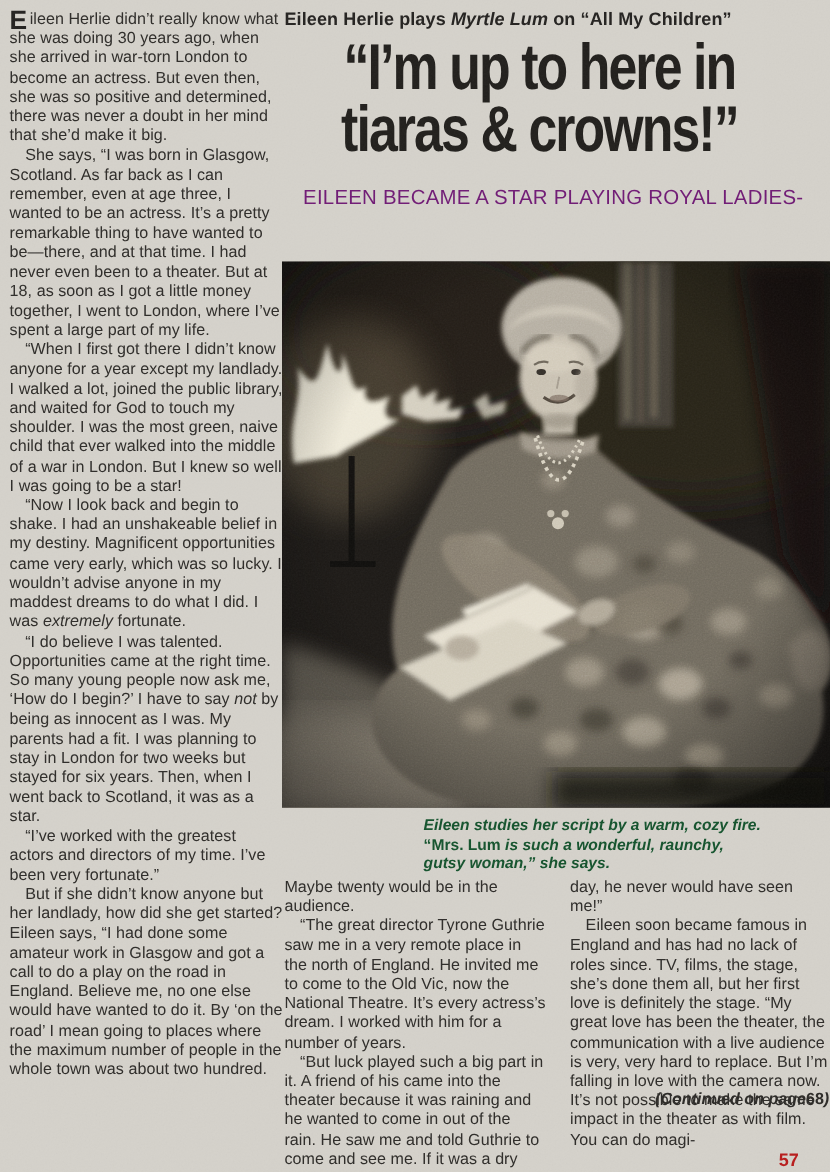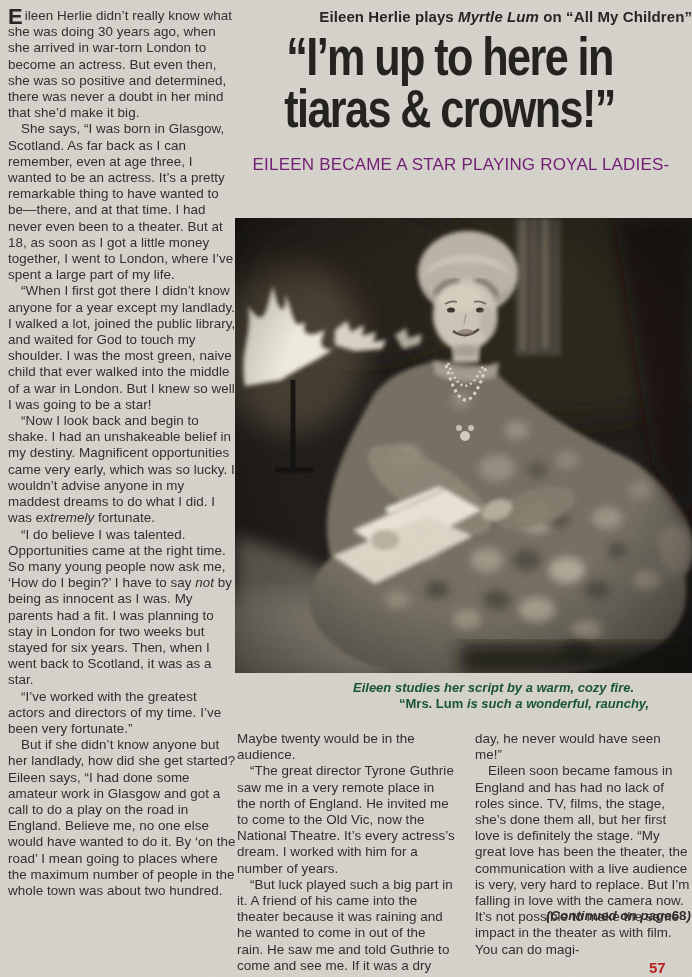--- a/index.html
+++ b/index.html
@@ -13,37 +13,37 @@
   
   .col{position:absolute;font-size:13.4px;line-height:16.2px;letter-spacing:0.05px;color:#2e2c29;}
   .left-col{left:8px;top:8px;width:228px;}
   .mid-col{left:237px;top:731px;width:218px;}
   .right-col{left:475px;top:731px;width:216px;}
   .para{margin:0;}
   .para.indent{text-indent:13px;}
   .em{font-style:italic;}
   .drop{float:left;font-weight:bold;font-size:22px;line-height:15px;margin:1px 2px 0 0;color:#242220;}
   
-  .kicker{position:absolute;left:237px;top:8px;width:455px;text-align:right;
+  .kicker{position:absolute;left:237px;top:8px;width:455px;text-align:left;
     font-size:15px;font-weight:bold;color:#242220;letter-spacing:0.1px;}
   
   .headline{position:absolute;left:222px;top:30px;width:455px;text-align:center;color:#211f1c;}
   .hl{display:block;font-size:54px;line-height:52px;font-weight:bold;letter-spacing:-2px;
     white-space:nowrap;transform:scaleX(0.80);transform-origin:50% 50%;}
   
   .subhead{position:absolute;left:230px;top:156px;width:462px;text-align:center;
     font-size:17px;line-height:18.6px;color:#701a75;letter-spacing:0.2px;}
   .subhead .sh-line{white-space:nowrap;}
   
   .photo{position:absolute;left:235px;top:218px;width:457px;height:455px;background:#1b1815;}
   .photo svg{display:block;}
   
   .caption{position:absolute;left:353px;top:680px;width:339px;
     font-size:13px;line-height:15.6px;font-weight:bold;font-style:italic;color:#14532d;}
-  .caption .em{font-style:normal;margin-left:46px;}
+  .caption .em{font-style:normal;}
   
   .continued{position:absolute;right:1px;top:908px;font-size:13.4px;font-weight:bold;
     font-style:italic;color:#2c2a27;white-space:nowrap;}
   .continued b{font-style:normal;}
   .pageno{position:absolute;left:649px;top:959px;font-size:15px;font-weight:bold;color:#b91c1c;}
   .page-grain{position:absolute;inset:0;pointer-events:none;opacity:0.05;}
 </style>
 </head>
 <body>
 
@@ -207,20 +207,21 @@
       <rect x="225" y="425" width="232" height="32" fill="#15120f" opacity="0.8" filter="url(#b8)"></rect>
 
       <rect width="457" height="455" fill="url(#vig)"></rect>
       <rect width="457" height="455" filter="url(#grain)" opacity="0.22" style="mix-blend-mode:overlay"></rect>
     </svg>
   </div>
 
   <div class="caption">
       <div class="cap-line"><span>Eileen studies her script by a warm, cozy fire.</span></div>
       <div class="cap-line"><span class="em">“Mrs. Lum</span><span> is such a wonderful, raunchy,</span></div>
+      <div class="cap-line"><span>gutsy woman,” she says.</span></div>
     </div>
 
   <div class="col mid-col">
       <div class="para"><span>Maybe twenty would be in the audience.</span></div>
       <div class="para indent"><span>“The great director Tyrone Guthrie saw me in a very remote place in the north of England. He invited me to come to the Old Vic, now the National Theatre. It’s every actress’s dream. I worked with him for a number of years.</span></div>
       <div class="para indent"><span>“But luck played such a big part in it. A friend of his came into the theater because it was raining and he wanted to come in out of the rain. He saw me and told Guthrie to come and see me. If it was a dry</span></div>
     </div>
   <div class="col right-col">
       <div class="para"><span>day, he never would have seen me!”</span></div>
       <div class="para indent"><span>Eileen soon became famous in England and has had no lack of roles since. TV, films, the stage, she’s done them all, but her first love is definitely the stage. “My great love has been the theater, the communication with a live audience is very, very hard to replace. But I’m falling in love with the camera now. It’s not possible to make the same impact in the theater as with film. You can do magi-</span></div>

